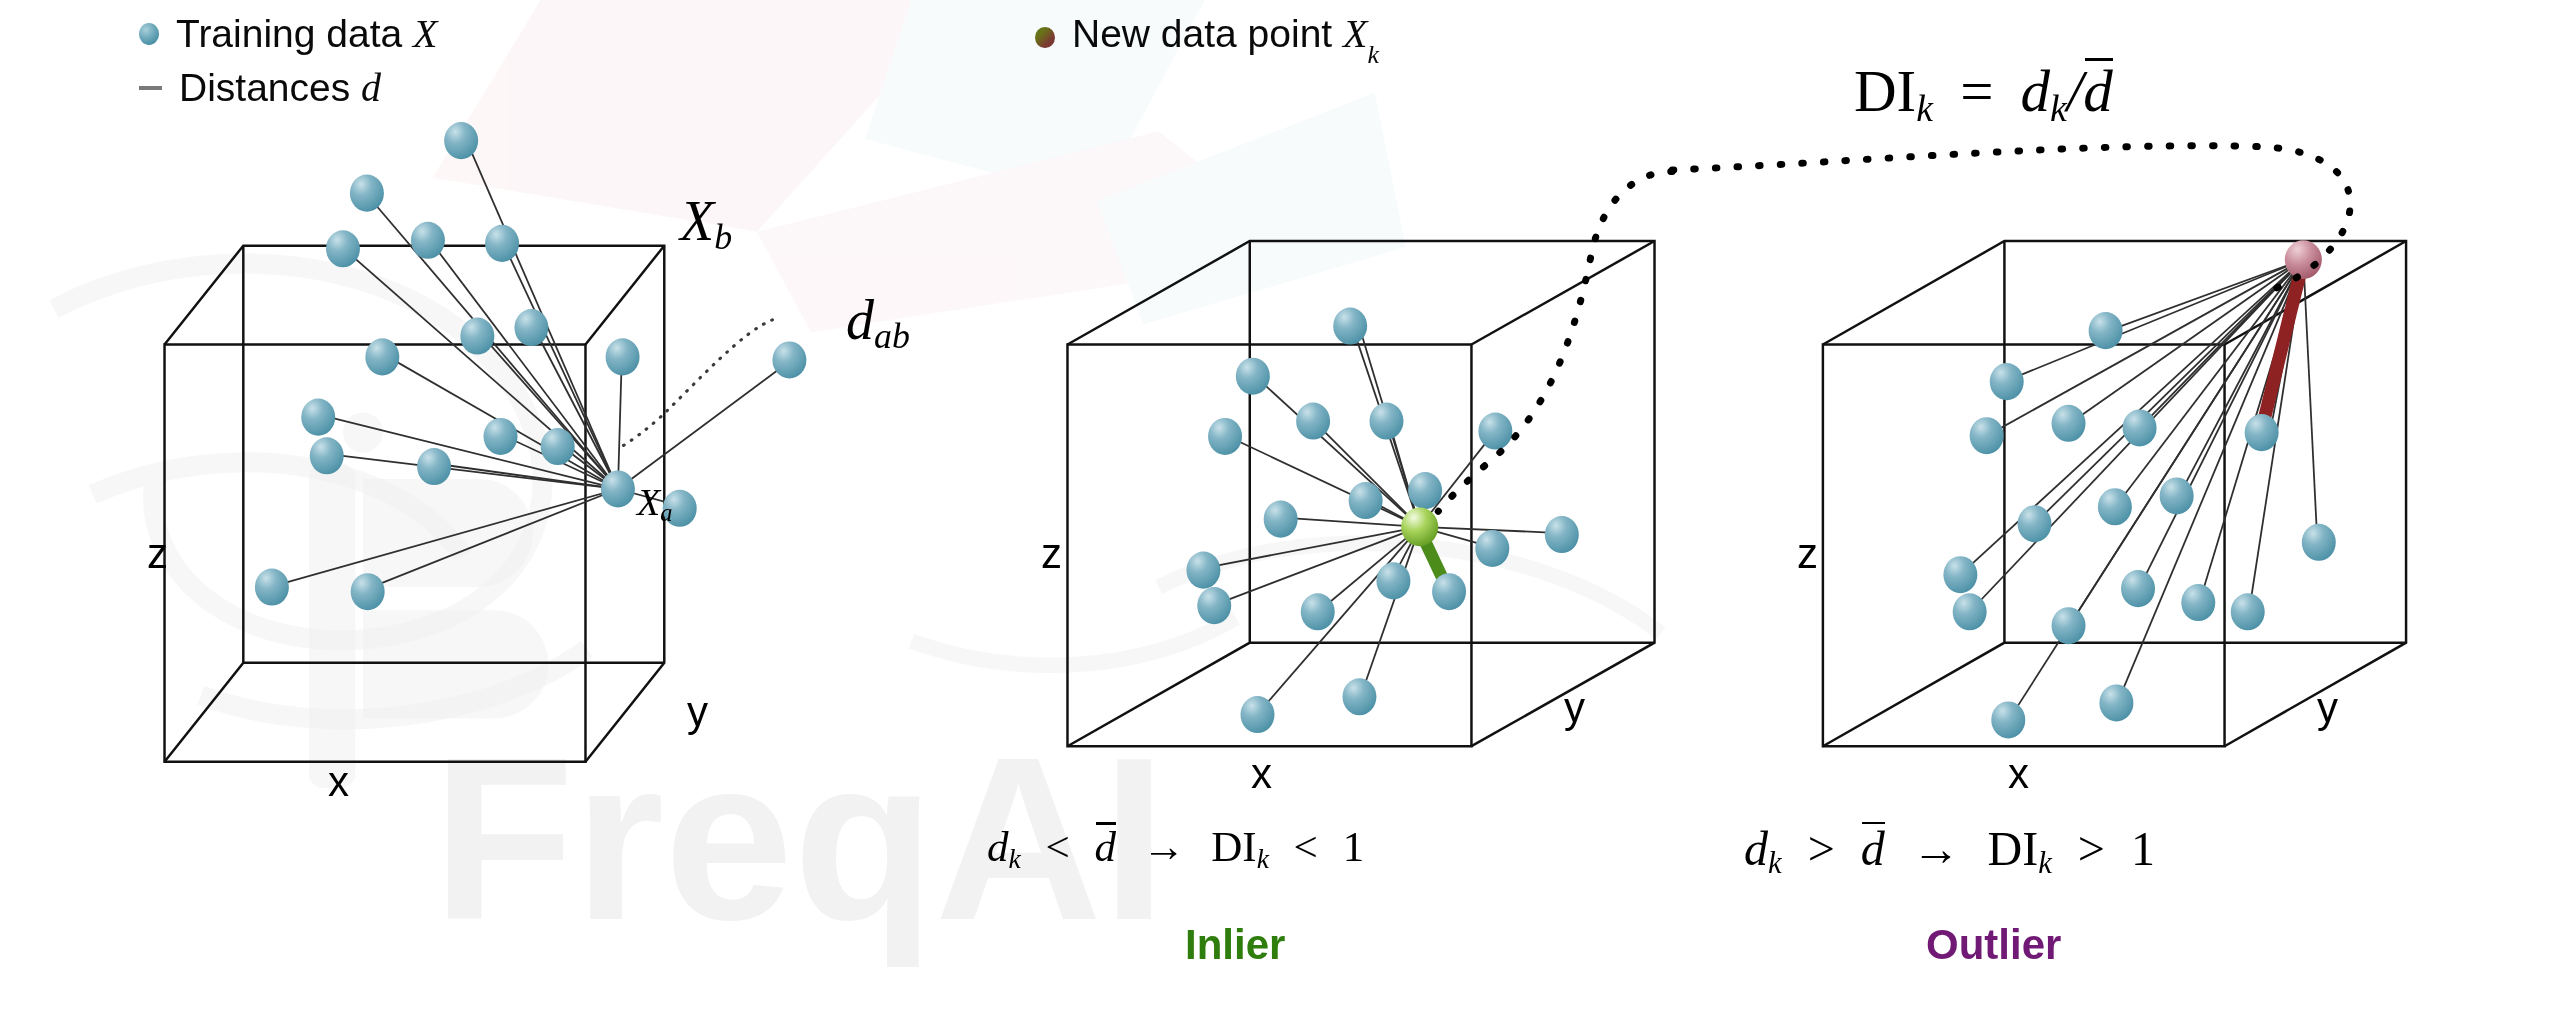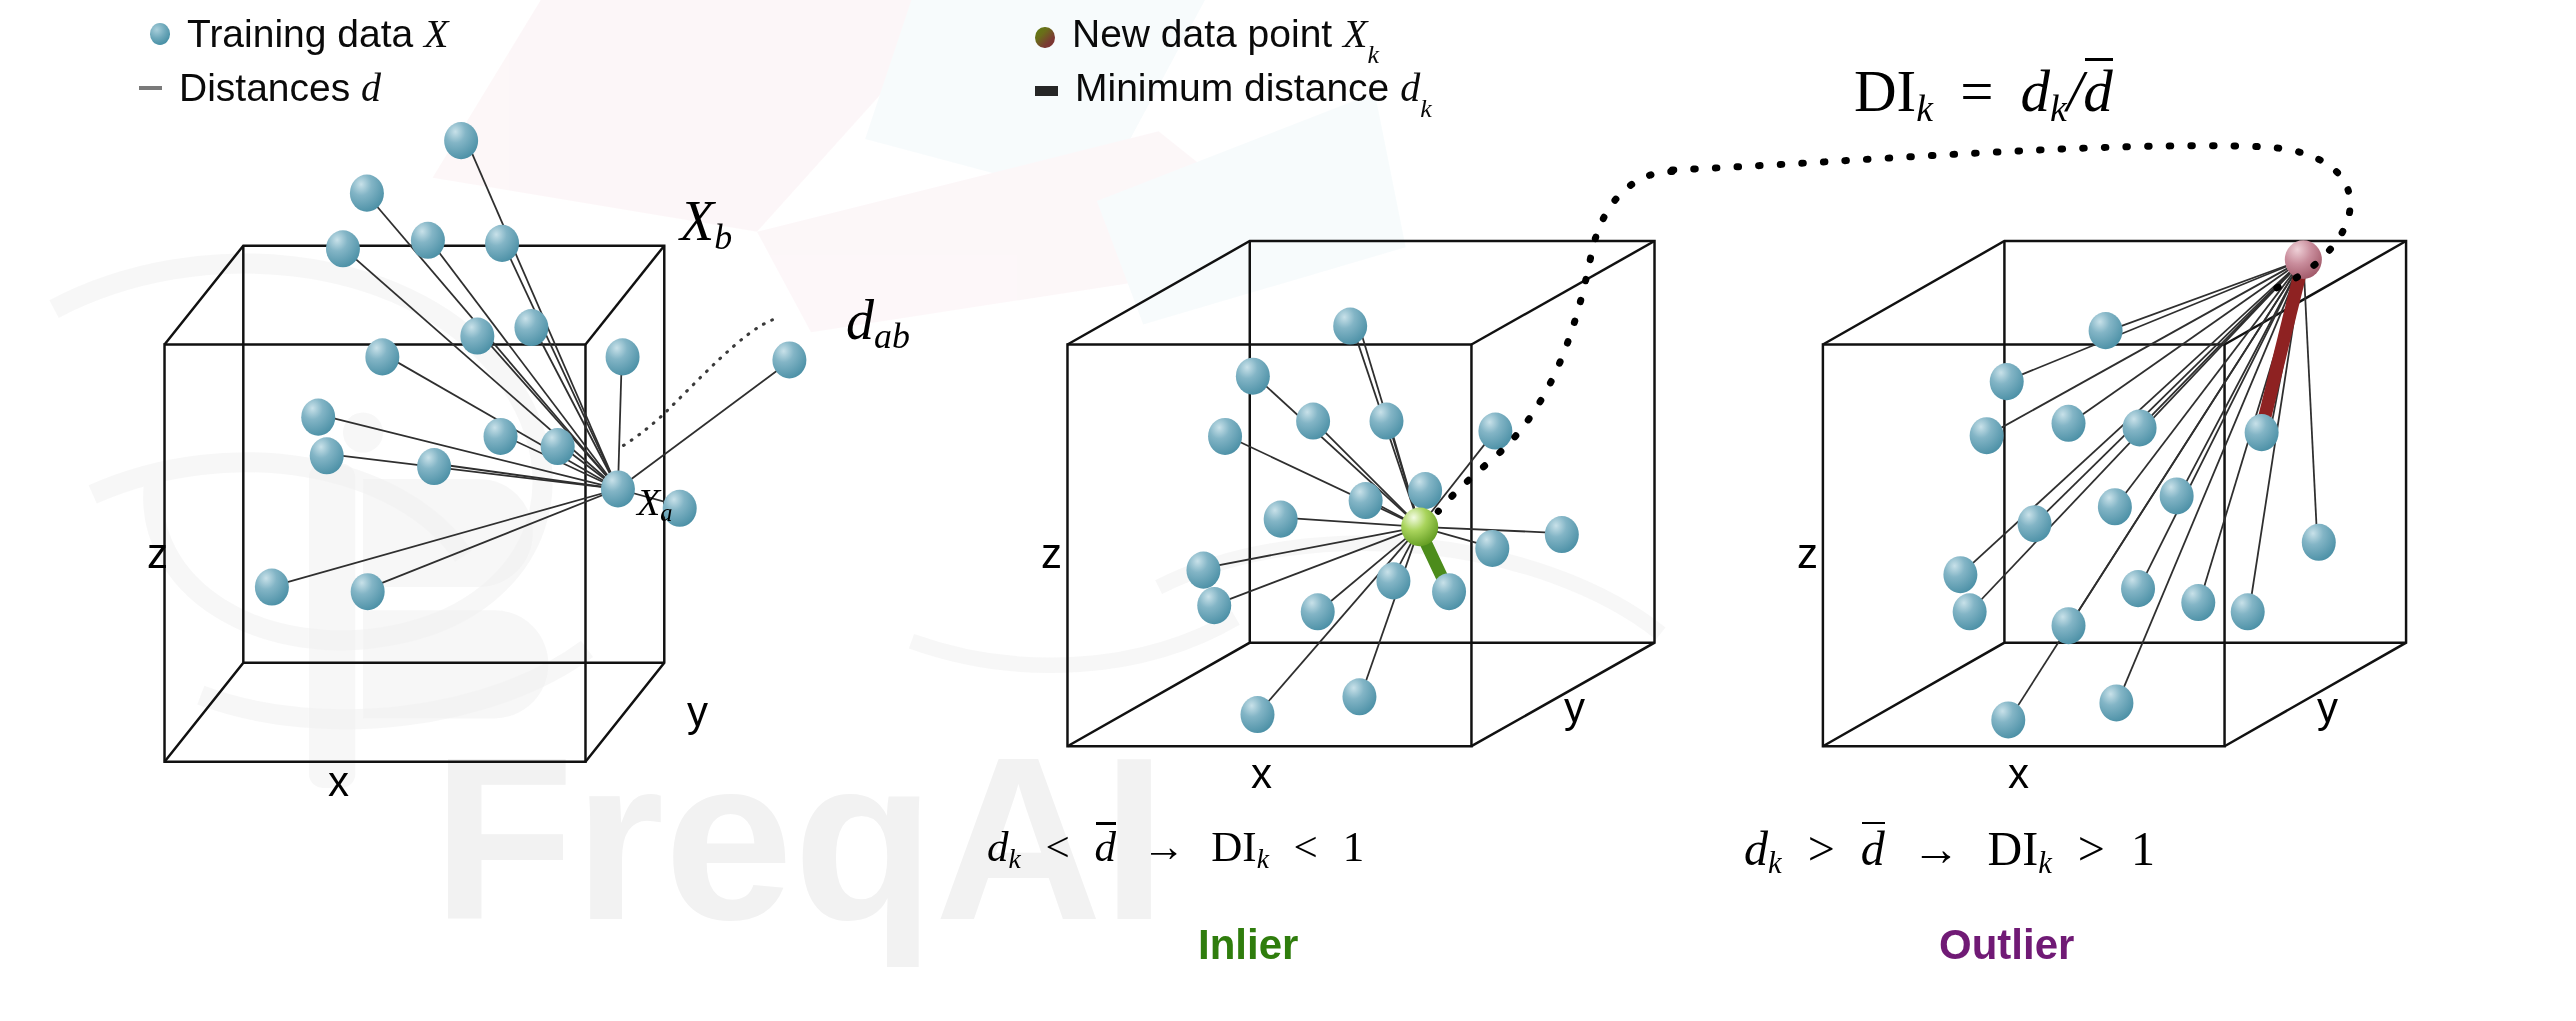--- a/index.html
+++ b/index.html
@@ -33,21 +33,21 @@
   .ovl{position:relative;display:inline-block;}
   .ovl::after{content:"";position:absolute;left:6%;right:-2%;top:-0.06em;
               height:2.3px;background:#000;}
 
   
   .axis-lab{position:absolute;font-family:"Liberation Sans",sans-serif;
             font-size:42px;color:#000;line-height:1;}
 
   
   .status{position:absolute;font-family:"Liberation Sans",sans-serif;
-          font-weight:bold;font-size:42px;line-height:1;margin-left:13px;}
+          font-weight:bold;font-size:42px;line-height:1;}
 
   
   #watermark{position:absolute;left:0;top:0;width:2576px;height:1022px;
              pointer-events:none;opacity:1;}
 </style>
 </head>
 <body>
 
 <div id="root">
 
@@ -262,39 +262,35 @@
     </g>
 
     <g stroke="#000" stroke-width="9" fill="none" stroke-linecap="round" stroke-dasharray="2 26">
 
       <path d="M2165 222 C 2120 222, 2075 255, 2060 330 C 2042 420, 2010 530, 1930 596 C 1905 618, 1880 640, 1862 662"></path>
 
       <path d="M2165 220 C 2400 210, 2720 182, 2930 190 C 3050 196, 3070 270, 3010 330 C 2990 352, 2960 368, 2935 378"></path>
     </g>
   </svg>
 
-  <div class="legend-item" style="left:150px;top:14px;">
+  <div class="legend-item" style="left:139px;top:14px;">
     <span class="swatch-dot dot-train"></span>
     <span class="legend-label"><span>Training data</span>&nbsp;<i class="mi">X</i></span>
   </div>
 
   <div class="legend-item" style="left:139px;top:68px;">
     <span class="swatch-dash"></span>
     <span class="legend-label"><span>Distances</span>&nbsp;<i class="mi">d</i></span>
   </div>
 
   <div class="legend-item" style="left:1035px;top:14px;">
     <span class="swatch-dot dot-new"></span>
     <span class="legend-label"><span>New data point</span>&nbsp;<i class="mi">X</i><i class="mi-sub">k</i></span>
   </div>
 
-  <div class="legend-item" style="left:1035px;top:68px;">
-    <span class="swatch-bar"></span>
-    <span class="legend-label"><span>Minimum distance</span>&nbsp;<i class="mi">d</i><i class="mi-sub">k</i></span>
-  </div>
 
   <div class="mathtxt" style="left:1854px;top:62px;font-size:59px;">
     <span class="serif-up">DI</span><span class="sub">k</span>
     <span class="serif-up" style="margin:0 12.4px;">=</span>
     <span class="serif-it">d</span><span class="sub">k</span><span class="serif-it">/</span><span class="serif-it ovl">d</span>
   </div>
 
   <div class="mathtxt" style="left:846px;top:292px;font-size:56px;">
     <span class="serif-it">d</span><span class="sub">ab</span>
   </div>

